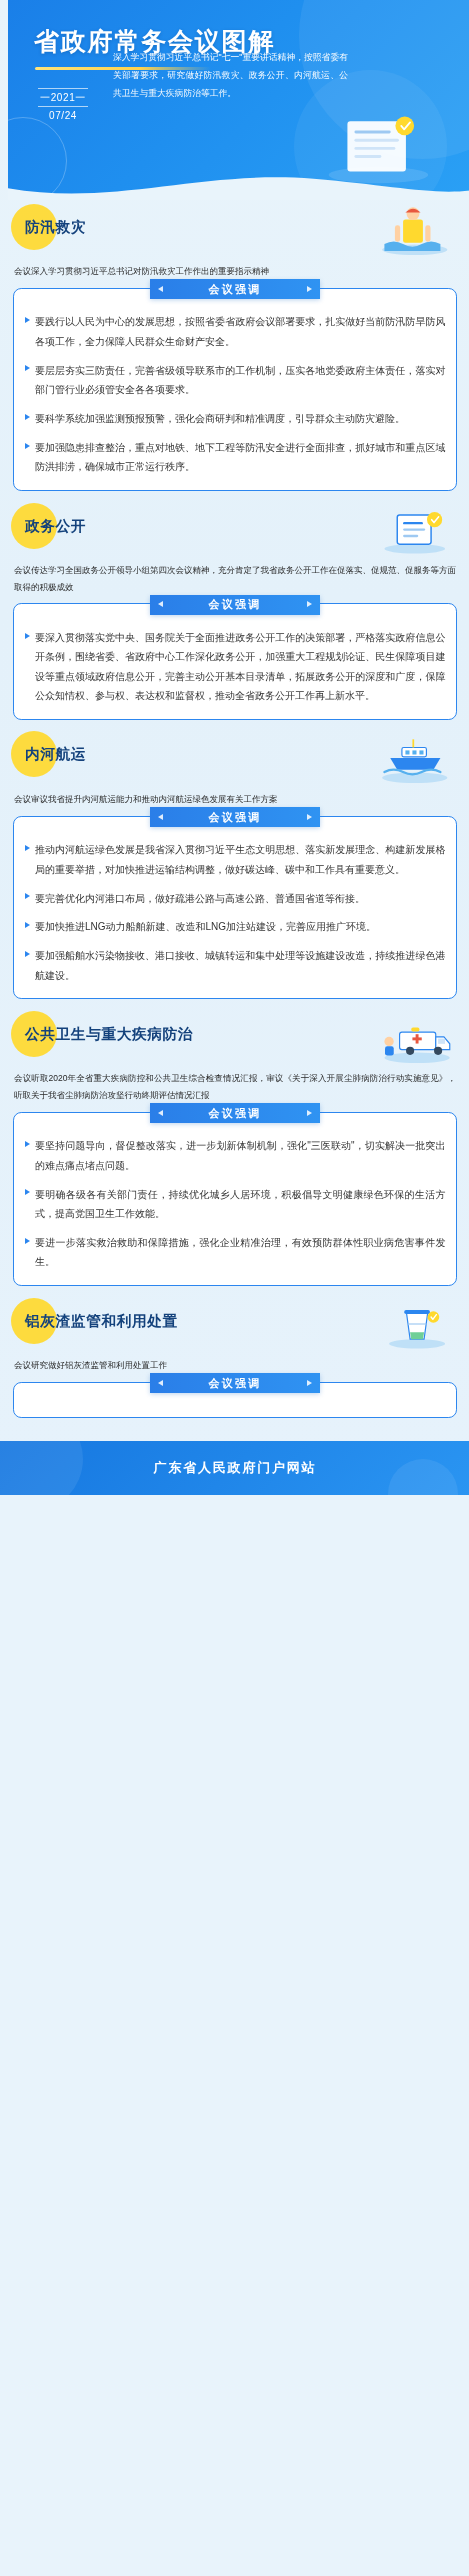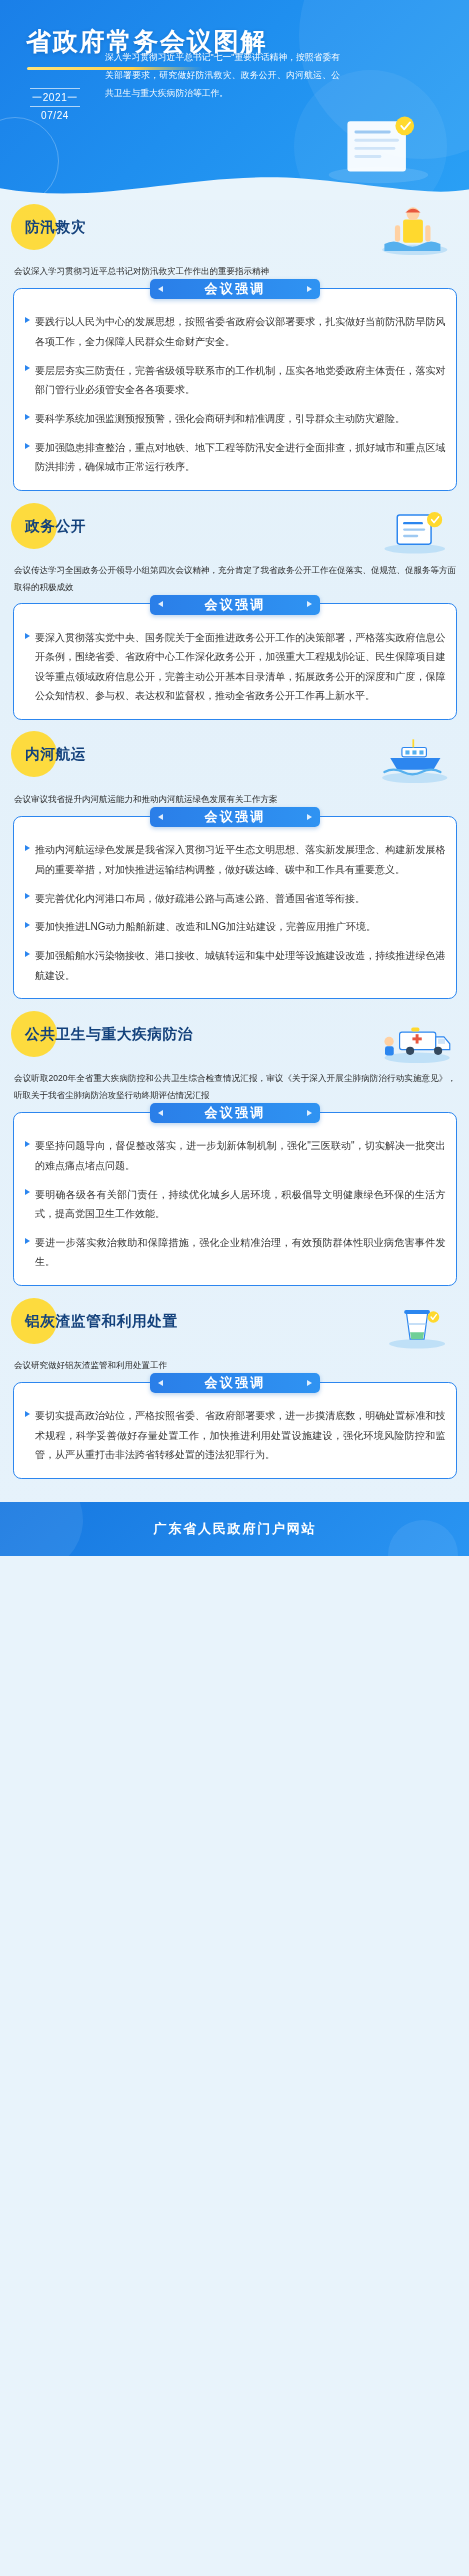--- a/index.html
+++ b/index.html
@@ -14,20 +14,21 @@
     background: linear-gradient(180deg, #e9f4fb 0%, #e4f1fa 40%, #e6f2fb 100%);
     overflow: hidden;
   }
 
   
   .header {
     position: relative;
     height: 200px;
     background: linear-gradient(135deg, #1a7fe8 0%, #1f8fef 45%, #2aa0f5 100%);
     overflow: hidden;
+    margin-left: 8px;
   }
   .header .deco-c1 {
     position: absolute; width: 247px; height: 247px; border-radius: 50%;
     background: rgba(255,255,255,0.07); right: -76px; top: -88px;
   }
   .header .deco-c2 {
     position: absolute; width: 153px; height: 153px; border-radius: 50%;
     background: rgba(255,255,255,0.06); right: 23.5px; top: 70px;
   }
   .header .deco-c3 {
@@ -122,23 +123,23 @@
     border-radius: 8.2px;
     padding: 23.5px 10.6px 10.6px 10.6px;
     position: relative;
   }
   .card-banner {
     position: absolute;
     top: -9.4px; left: 50%;
     transform: translateX(-50%);
     width: 170px; height: 20px;
     background: linear-gradient(90deg,#2a7ee8,#2f93f2);
-    border-radius: 5px;
+    border-radius: 0;
     color: #fff;
-    font-size: 13px;
+    font-size: 11px;
     font-weight: bold;
     letter-spacing: 2.3px;
     display: flex; align-items: center; justify-content: center;
     box-shadow: 0 1.8px 4.7px rgba(30,110,200,.3);
   }
   .card-banner::before, .card-banner::after {
     content: "";
     position: absolute;
     top: 6.5px;
     width: 0; height: 0;
@@ -374,24 +375,20 @@
         <path d="M66 48 l32 0" stroke="#9ec9f2" stroke-width="2"></path>
         <path d="M70 62 l24 0 l-2 12 l-20 0 z" fill="#6fcf97"></path>
         <rect x="60" y="24" width="44" height="7" rx="3" fill="#2c86ef"></rect>
         <circle cx="110" cy="36" r="10" fill="#ffd92e"></circle>
         <path d="M106 36 l3 4 l6 -8" stroke="#fff" stroke-width="2.4" fill="none" stroke-linecap="round" stroke-linejoin="round"></path>
       </svg>
     </div>
     <div class="sec-intro">会议研究做好铝灰渣监管和利用处置工作</div>
     <div class="card">
       <div class="card-banner">会议强调</div>
-      <div class="bullet">
-        <div class="tri"></div>
-        <div class="txt">要切实提高政治站位，严格按照省委、省政府部署要求，进一步摸清底数，明确处置标准和技术规程，科学妥善做好存量处置工作，加快推进利用处置设施建设，强化环境风险防控和监管，从严从重打击非法跨省转移处置的违法犯罪行为。</div>
-      </div>
     </div>
   </div>
 
   <div class="footer">
     <div class="f-c" style="width:106px;height:106px;left:-23.5px;top:-35px;"></div>
     <div class="f-c" style="width:70px;height:70px;right:11.7px;top:17.6px;"></div>
     <span>广东省人民政府门户网站</span>
   </div>
 
 </div>

